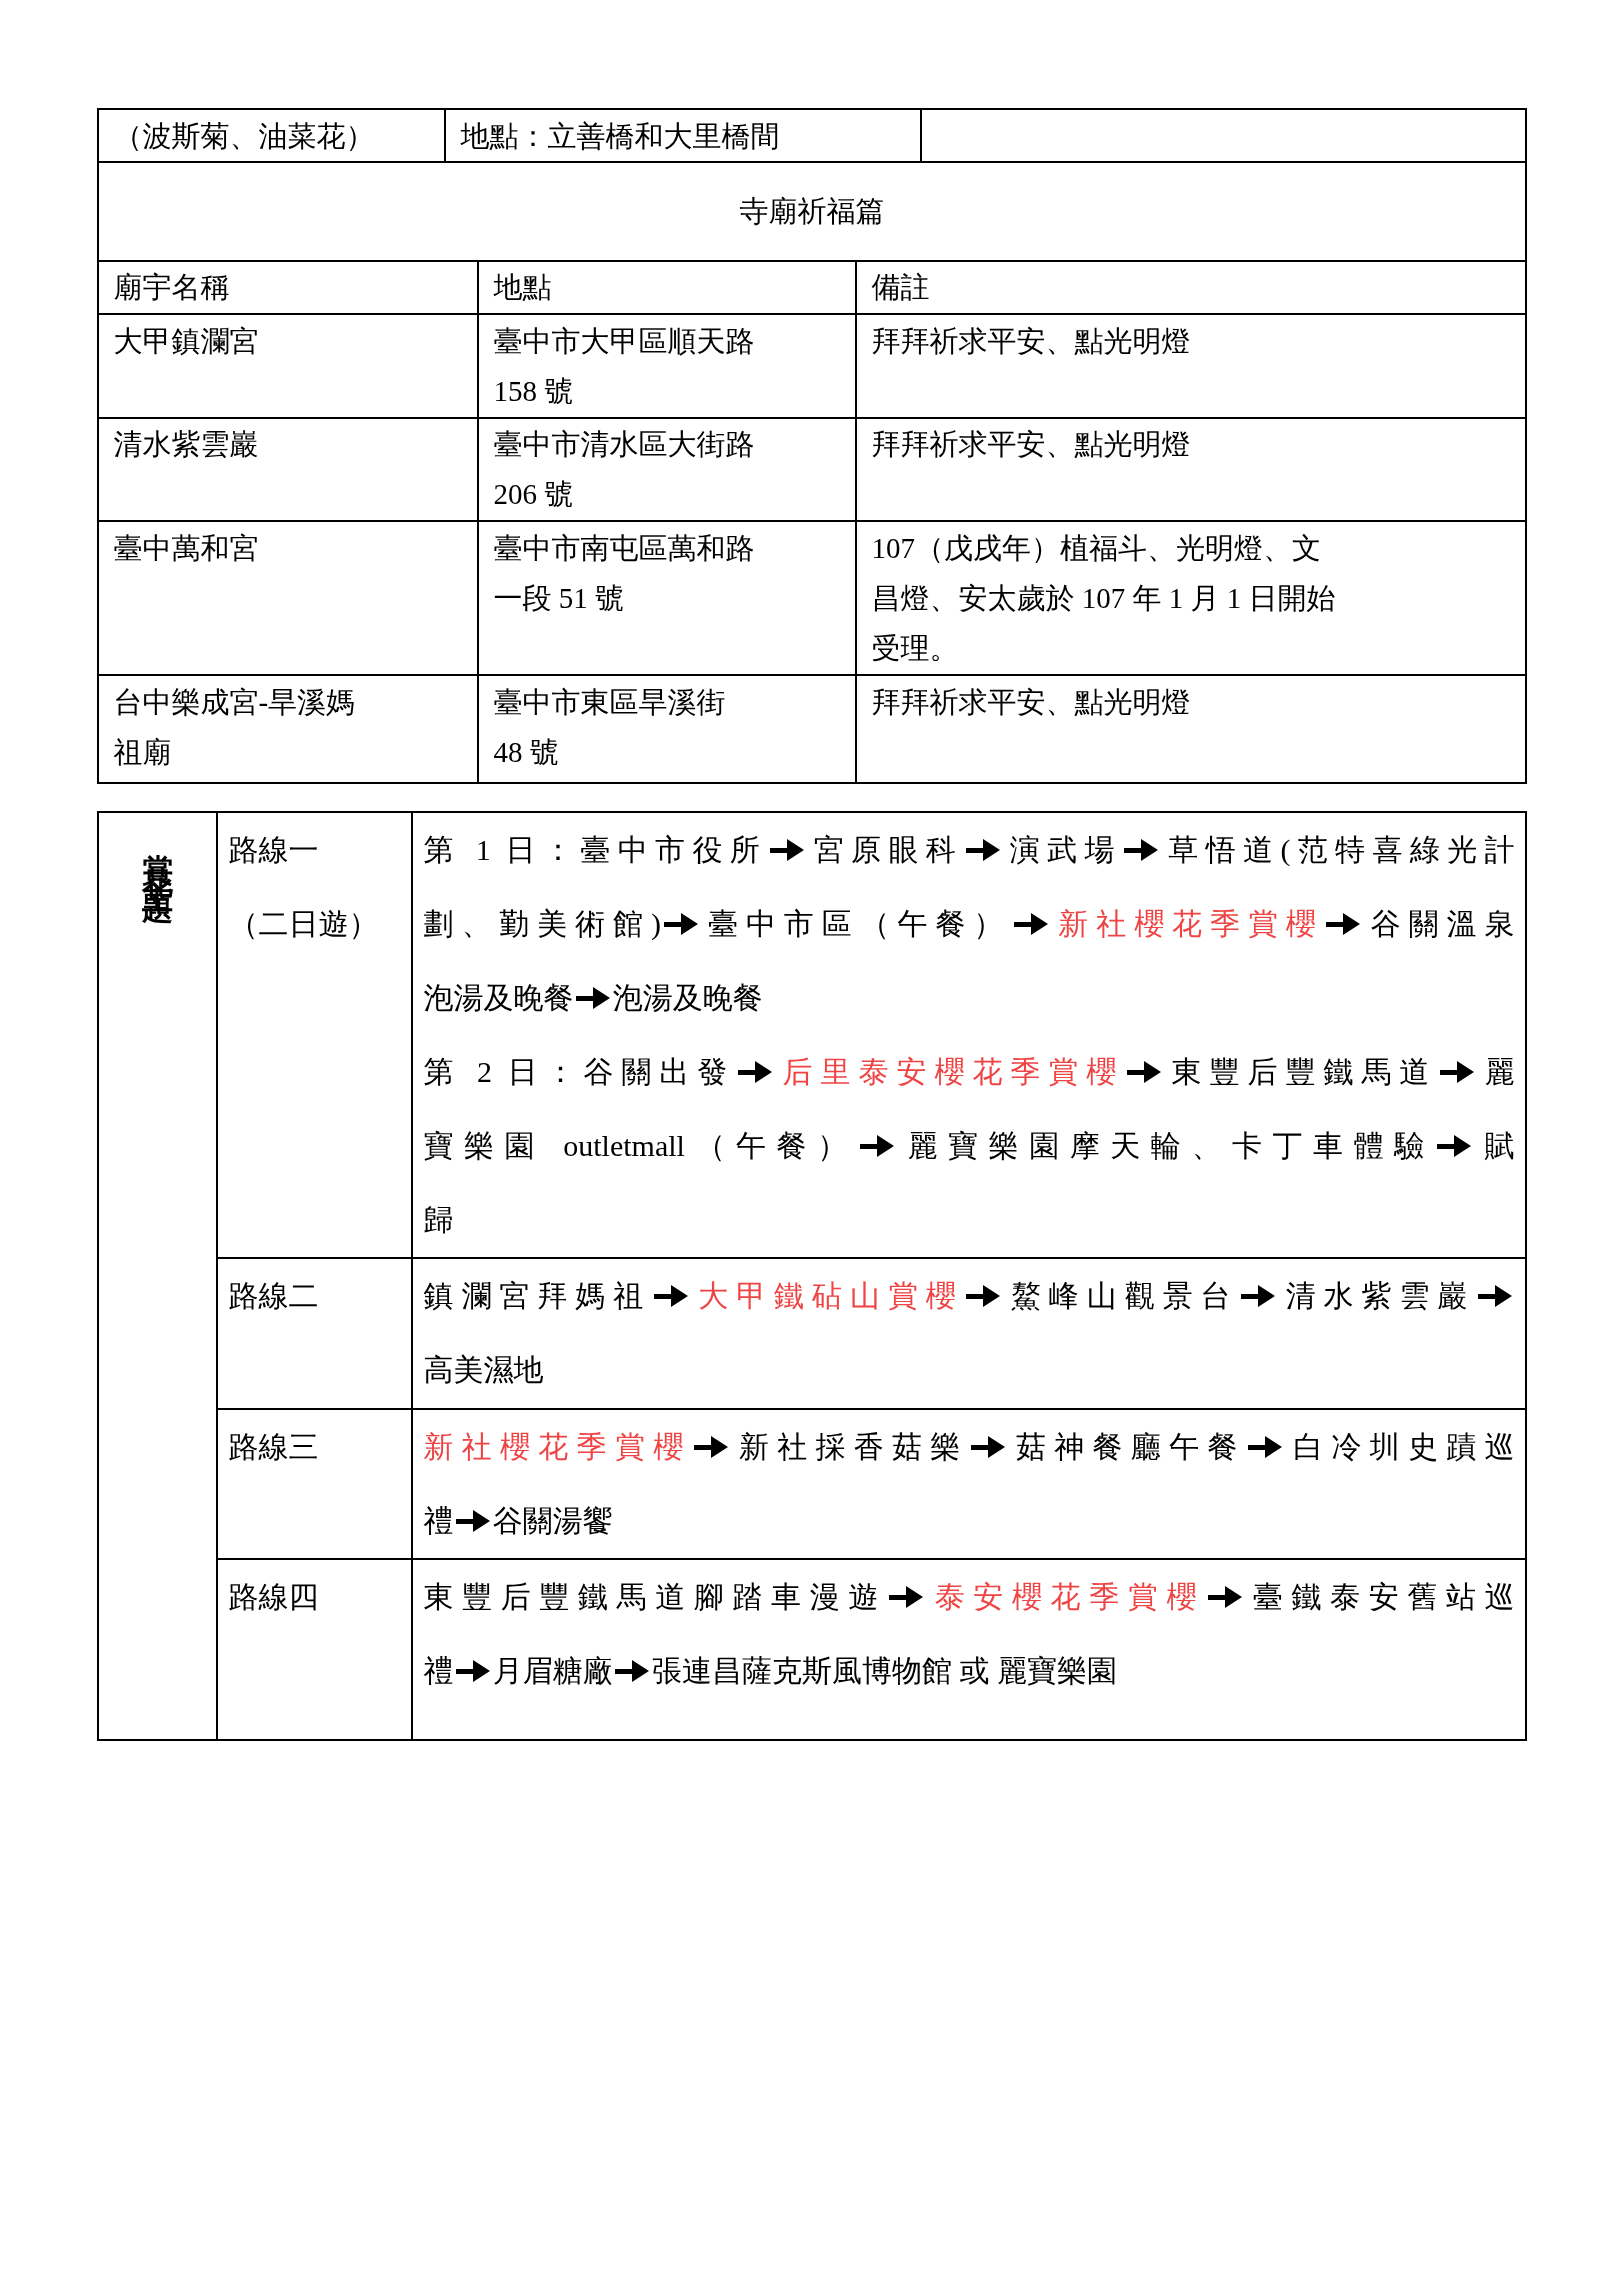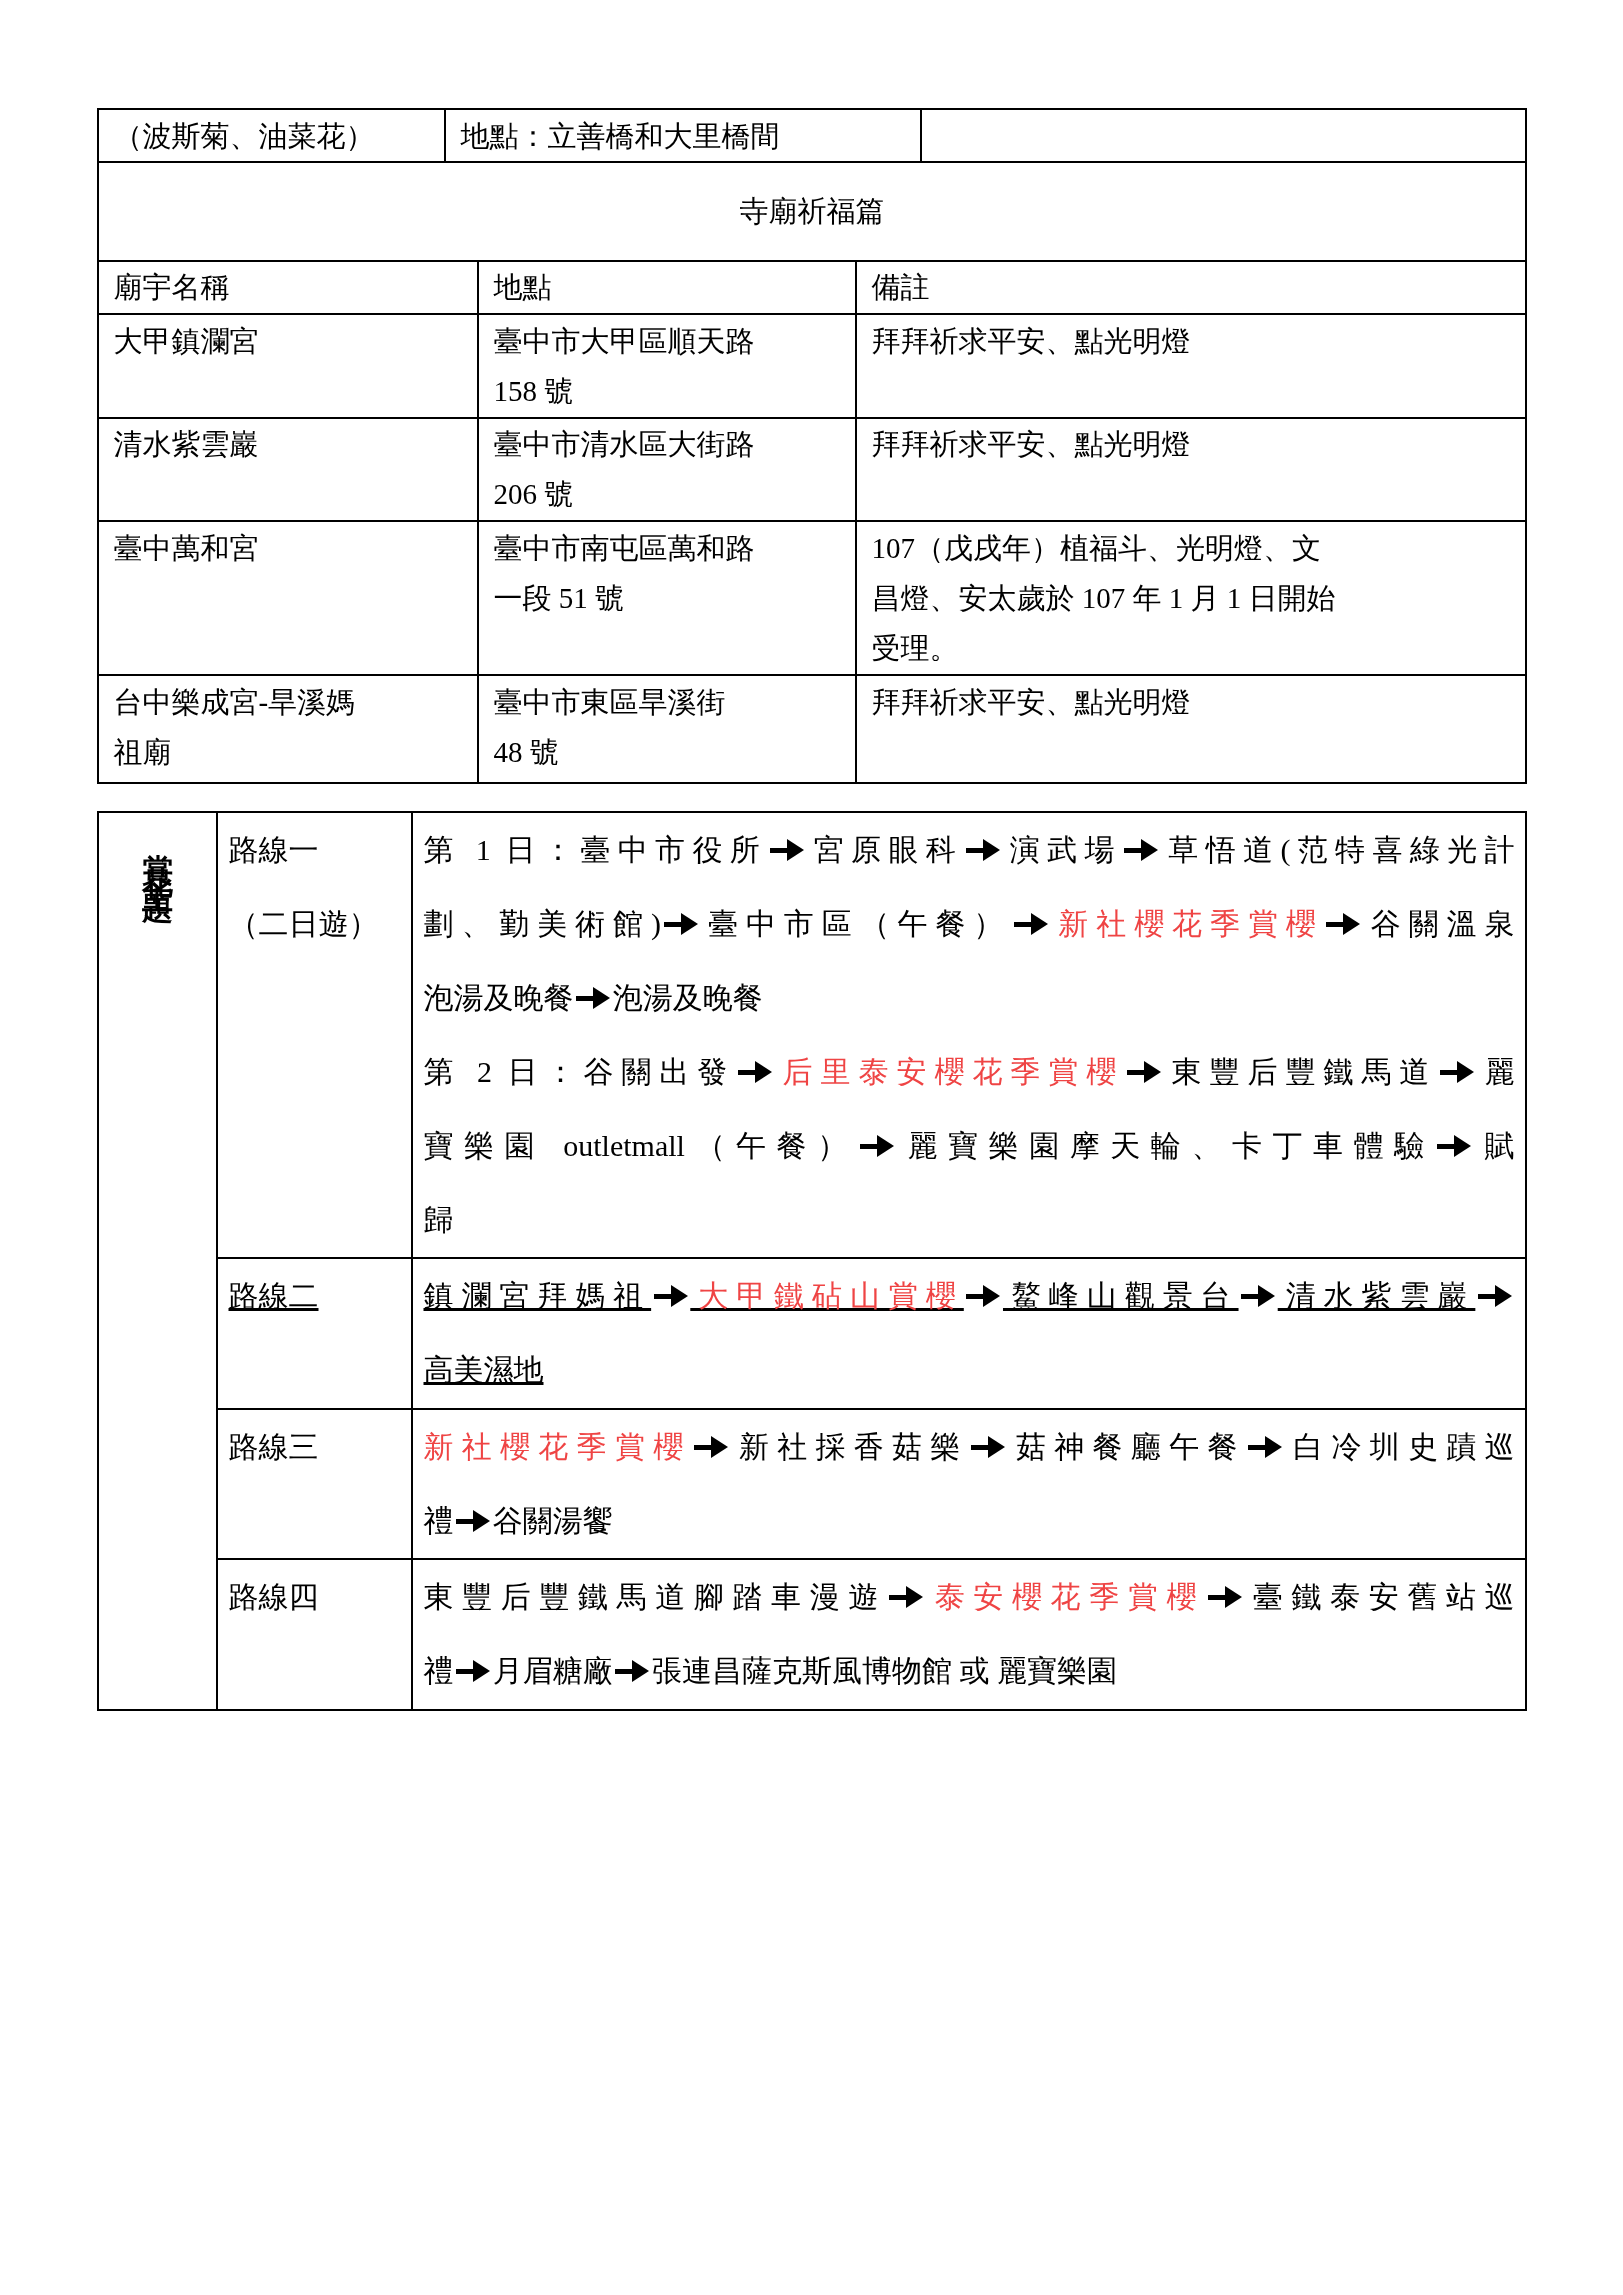--- a/index.html
+++ b/index.html
@@ -43,22 +43,22 @@
   .heading{
     margin-top:164px;
     font-size:38px;
     font-weight:bold;
     line-height:63px;
   }
 
   
   .routes-table{margin-top:27.5px;}
   .routes-table td{padding:0 10.5px;font-size:30px;}
-  tr.h678{height:444px;} tr.h2301{height:151px;text-decoration:underline;}
-  tr.h228{height:149px;} tr.h2302{height:151px;}
+  tr.h678{height:444px;} tr.h2301{height:151px;}
+  tr.h228{height:149px;} tr.h2302{height:181px;}
 
   .theme-cell{text-align:center;padding-top:15.7px !important;}
   .theme-vertical{
     display:inline-block;
     writing-mode:vertical-rl;
     font-weight:bold;
     font-size:31px;
     letter-spacing:13px;
     line-height:1;
   }

